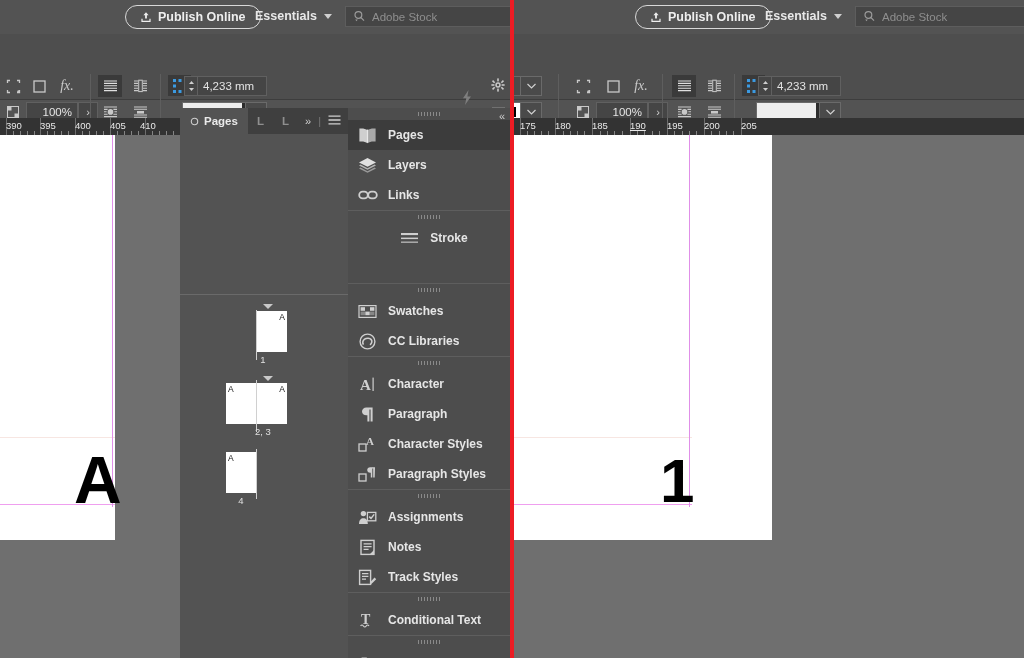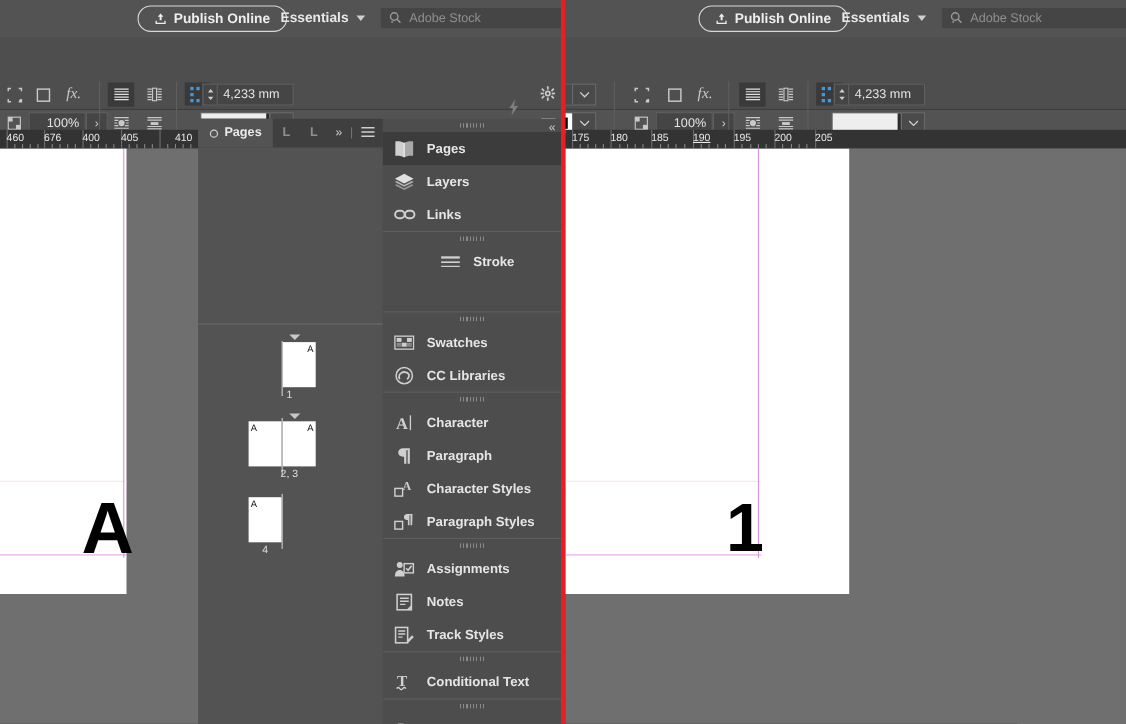--- a/index.html
+++ b/index.html
@@ -288,29 +288,29 @@
           <svg width="15" height="11" viewBox="0 0 15 11">
               <g stroke="#c9c9c9" stroke-width="1.4">
                 <path d="M1 1.5h13M1 5.5h13M1 9.5h13"></path>
               </g>
             </svg>
         </div>
       </div>
 
       <div class="ruler" style="left:0;top:118px;width:180px;">
         <span class="tk" style="left:6px;"></span>
-          <span class="lbl" style="left:6px;">460</span>
+          <span class="lbl" style="left:6px;">390</span>
         <span class="tk" style="left:40px;"></span>
-          <span class="lbl" style="left:40px;">676</span>
+          <span class="lbl" style="left:40px;">395</span>
         <span class="tk" style="left:75px;"></span>
           <span class="lbl" style="left:75px;">400</span>
         <span class="tk" style="left:110px;"></span>
           <span class="lbl" style="left:110px;">405</span>
         <span class="tk" style="left:145px;"></span>
-          <span class="lbl" style="left:159px;">410</span>
+          <span class="lbl" style="left:140px;">410</span>
         <span class="tkm" style="left:13px;"></span>
           <span class="tkm" style="left:20px;"></span>
         <span class="tkm" style="left:27px;"></span>
           <span class="tkm" style="left:34px;"></span>
         <span class="tkm" style="left:47px;"></span>
           <span class="tkm" style="left:54px;"></span>
         <span class="tkm" style="left:61px;"></span>
           <span class="tkm" style="left:68px;"></span>
         <span class="tkm" style="left:82px;"></span>
           <span class="tkm" style="left:89px;"></span>

